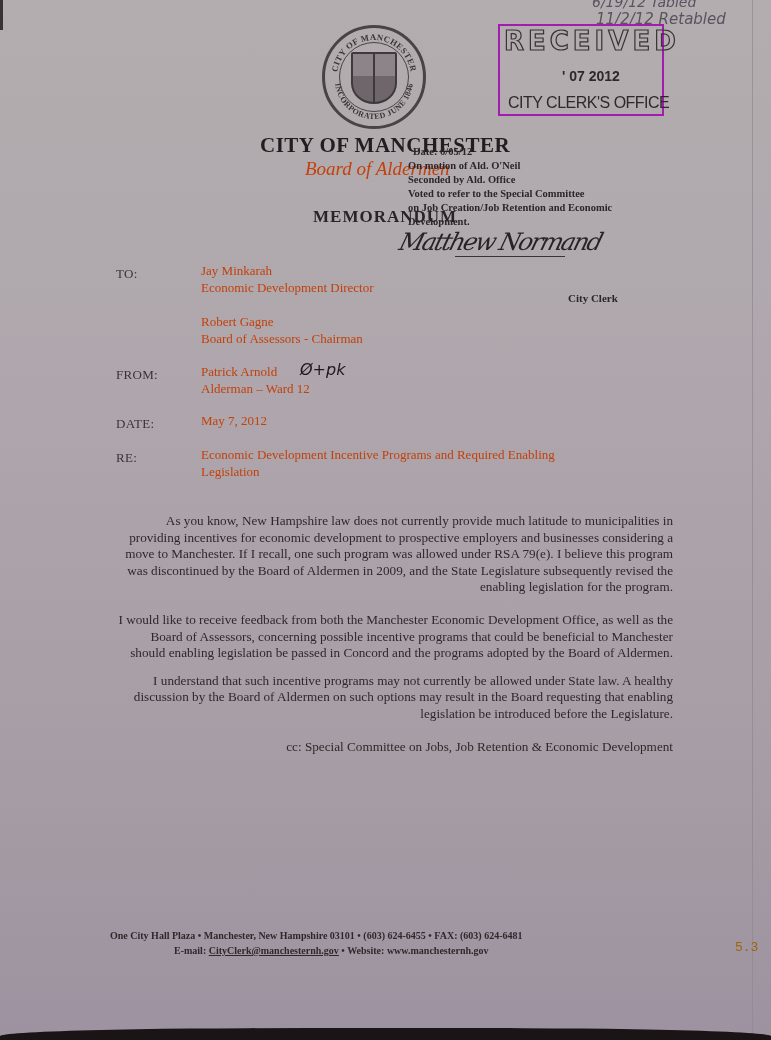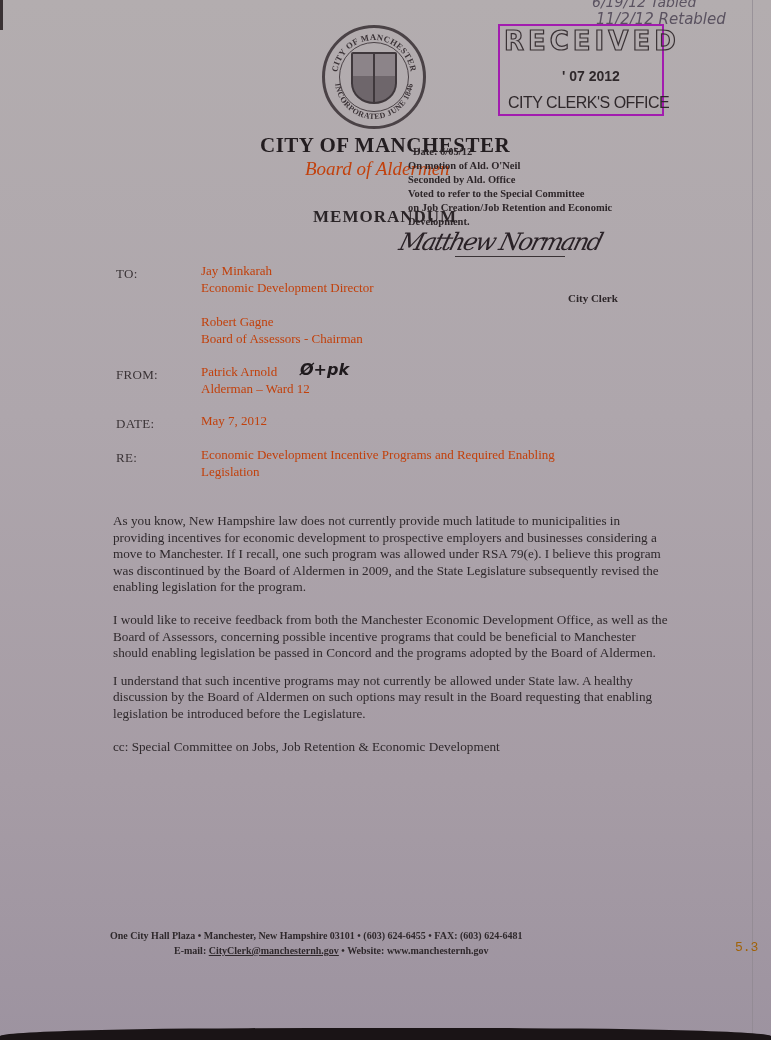--- a/index.html
+++ b/index.html
@@ -33,24 +33,24 @@
 
     .overlay { position: absolute; left: 408px; top: 145px; font-size: 10.5px; font-weight: bold; line-height: 14px; color: #2d2629; white-space: nowrap; }
     .overlay .line-0 { margin-left: 5px; }
     .signature { position: absolute; left: 400px; top: 228px; font-family: "DejaVu Serif", serif; font-style: italic; font-size: 24px; color: #2a2227; transform: skewX(-15deg); letter-spacing: -2px; white-space: nowrap; }
     .sig-line { position: absolute; left: 455px; top: 256px; width: 110px; height: 1px; background: #3a3336; }
     .city-clerk { position: absolute; left: 568px; top: 244px; font-size: 11px; font-weight: bold; color: #2d2629; white-space: nowrap; margin-top: 48px; }
 
     
     .field-label { position: absolute; left: 116px; font-size: 13px; color: #3a3336; letter-spacing: 0.3px; }
     .field-value { position: absolute; left: 201px; font-size: 13px; line-height: 17px; color: #c2410c; white-space: nowrap; }
-    .initials { position: absolute; left: 300px; top: 360px; font-family: "DejaVu Sans", sans-serif; font-style: italic; font-size: 16px; color: #1f1a1d; font-weight: bold; }
+    .initials { position: absolute; left: 300px; top: 360px; font-family: "DejaVu Sans", sans-serif; font-style: italic; font-size: 16px; color: #1f1a1d; }
 
     
-    .body { position: absolute; left: 113px; top: 513px; width: 560px; font-size: 13.2px; line-height: 16.6px; color: #2e282b; }
+    .body { position: absolute; left: 113px; top: 513px; width: 560px; font-size: 13.2px; line-height: 16.6px; color: #2e282b; text-align: right; }
     .body p { margin: 0 0 16px 0; }
     .body p.p2 { margin-bottom: 11px; }
     .body p.cc { margin-top: 2px; }
 
     
     .footer { position: absolute; left: 110px; top: 928px; width: 540px; font-size: 10px; font-weight: bold; color: #2e282b; line-height: 15px; }
     .footer .l1 { white-space: nowrap; }
     .footer .l2 { margin-left: 64px; white-space: nowrap; }
     .footer .email-link { text-decoration: underline; }
     .page-number { position: absolute; left: 735px; top: 940px; font-family: Liberation Mono, monospace; font-size: 13px; color: #a16207; }

